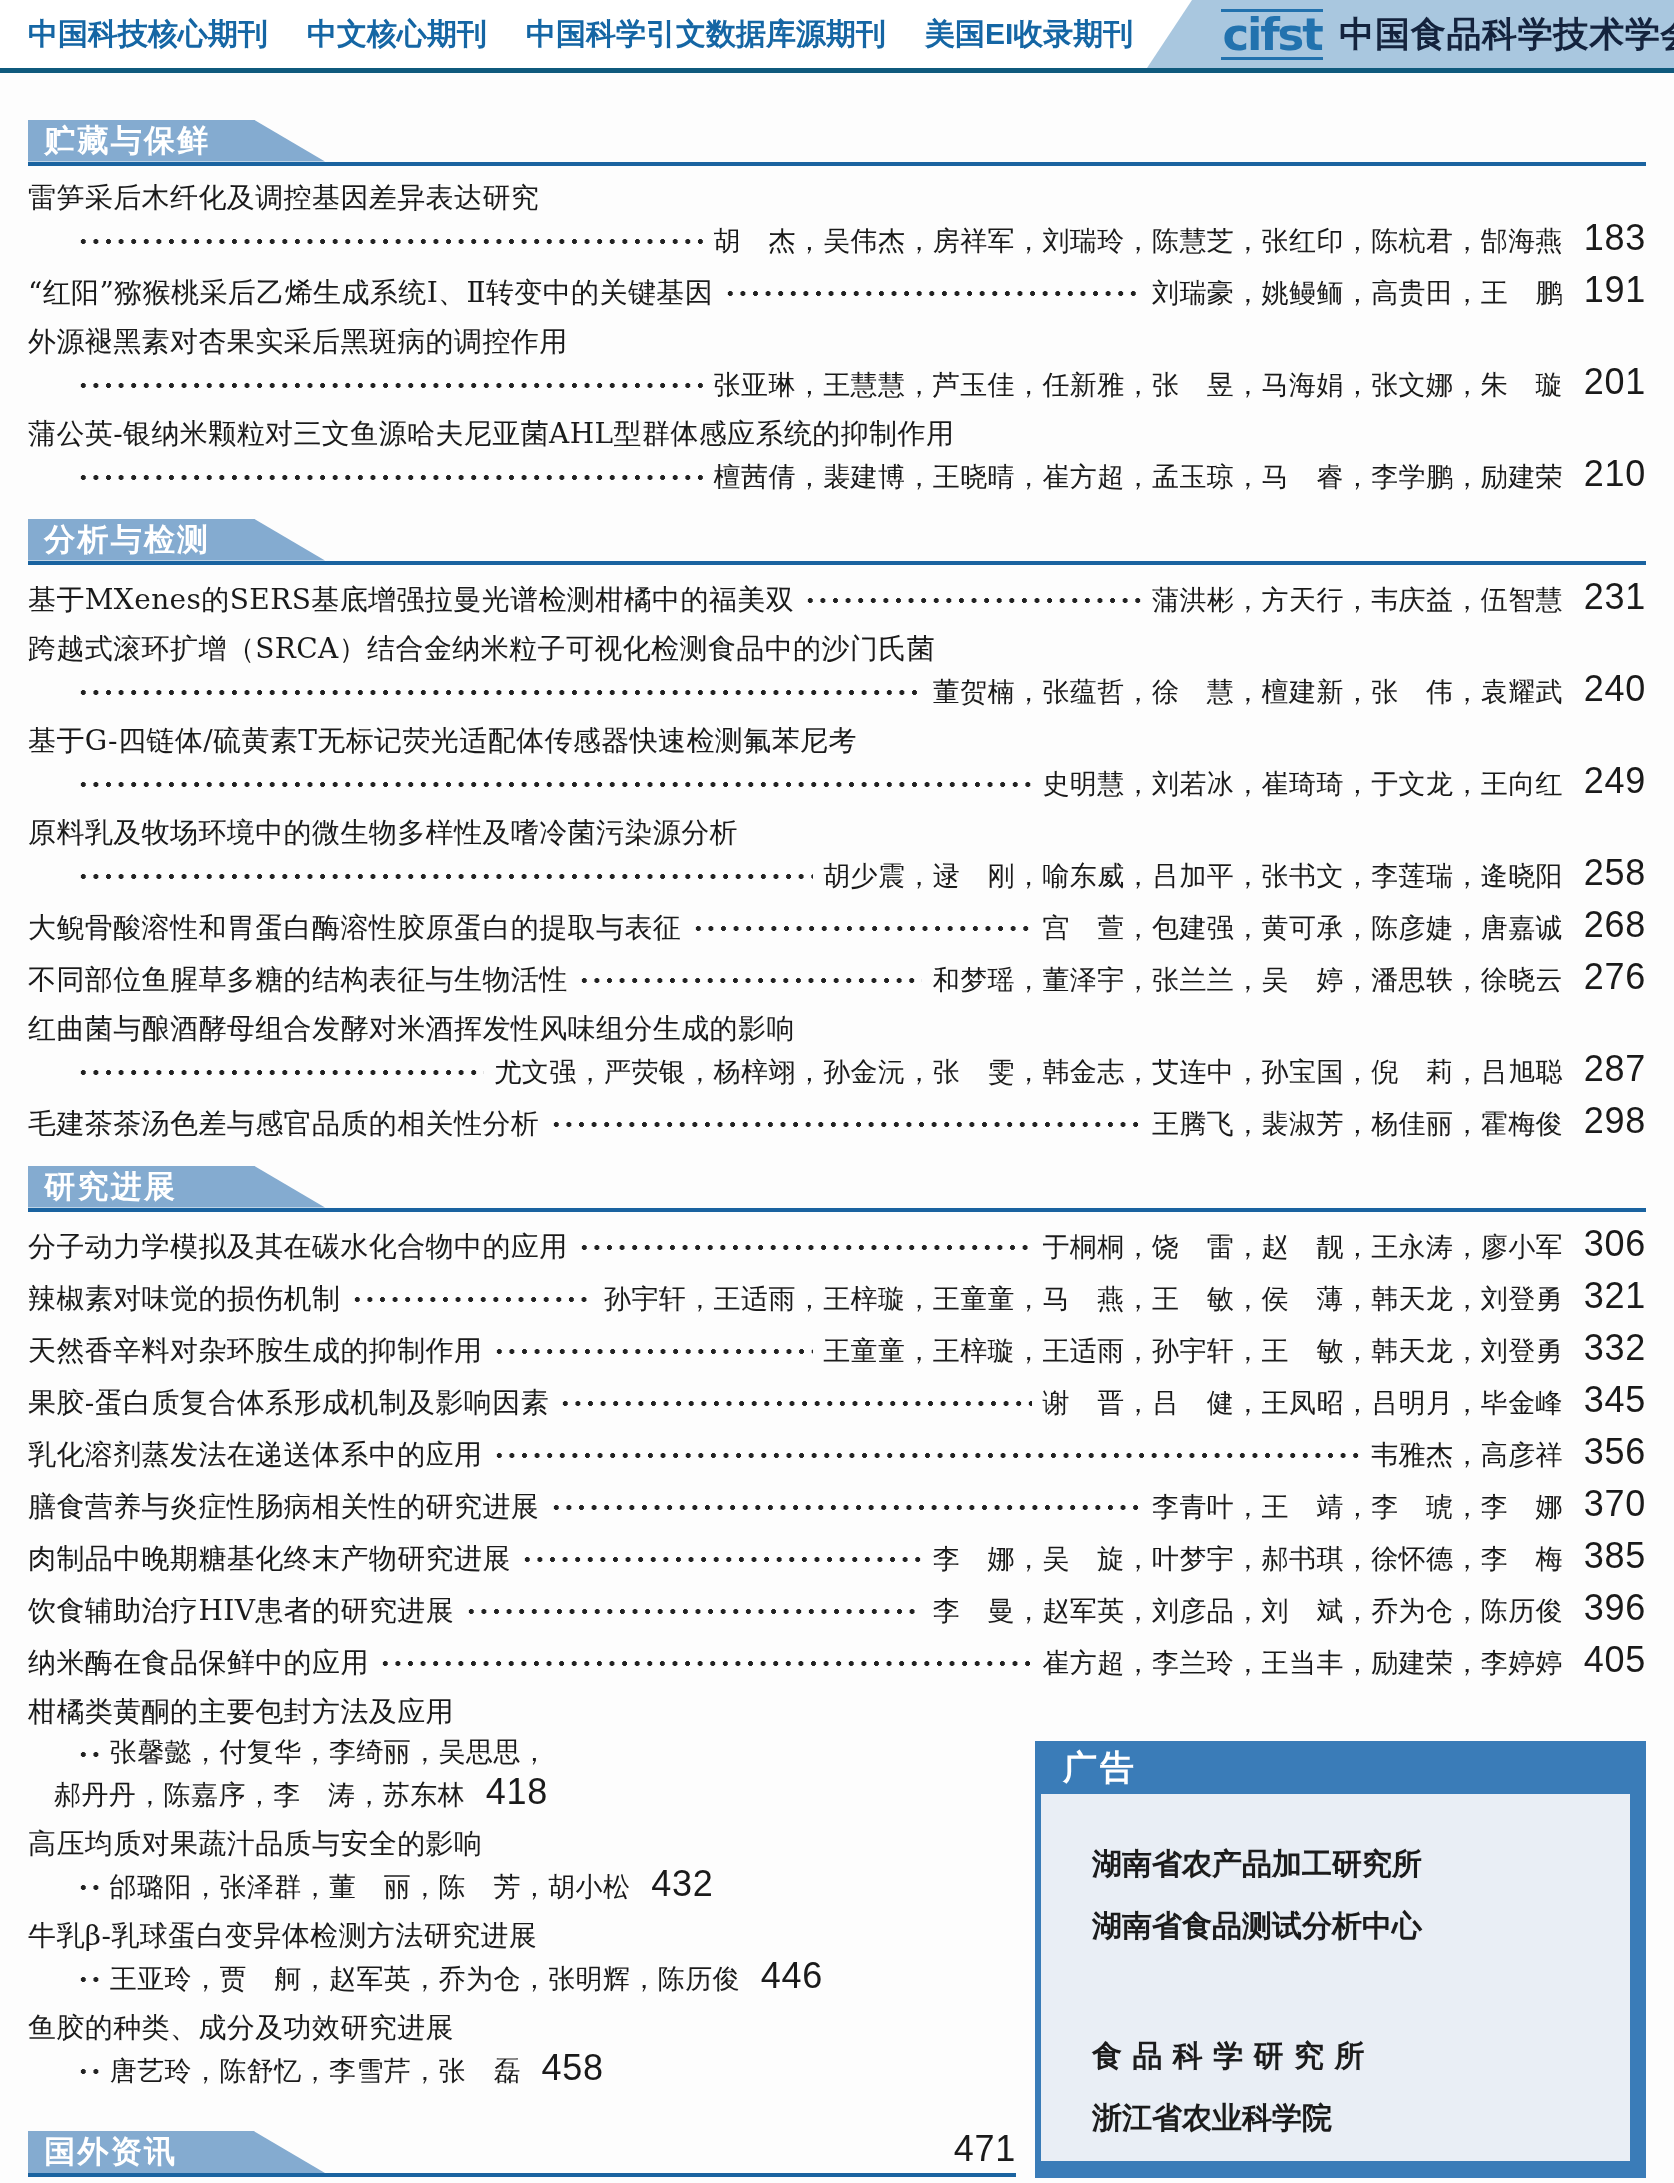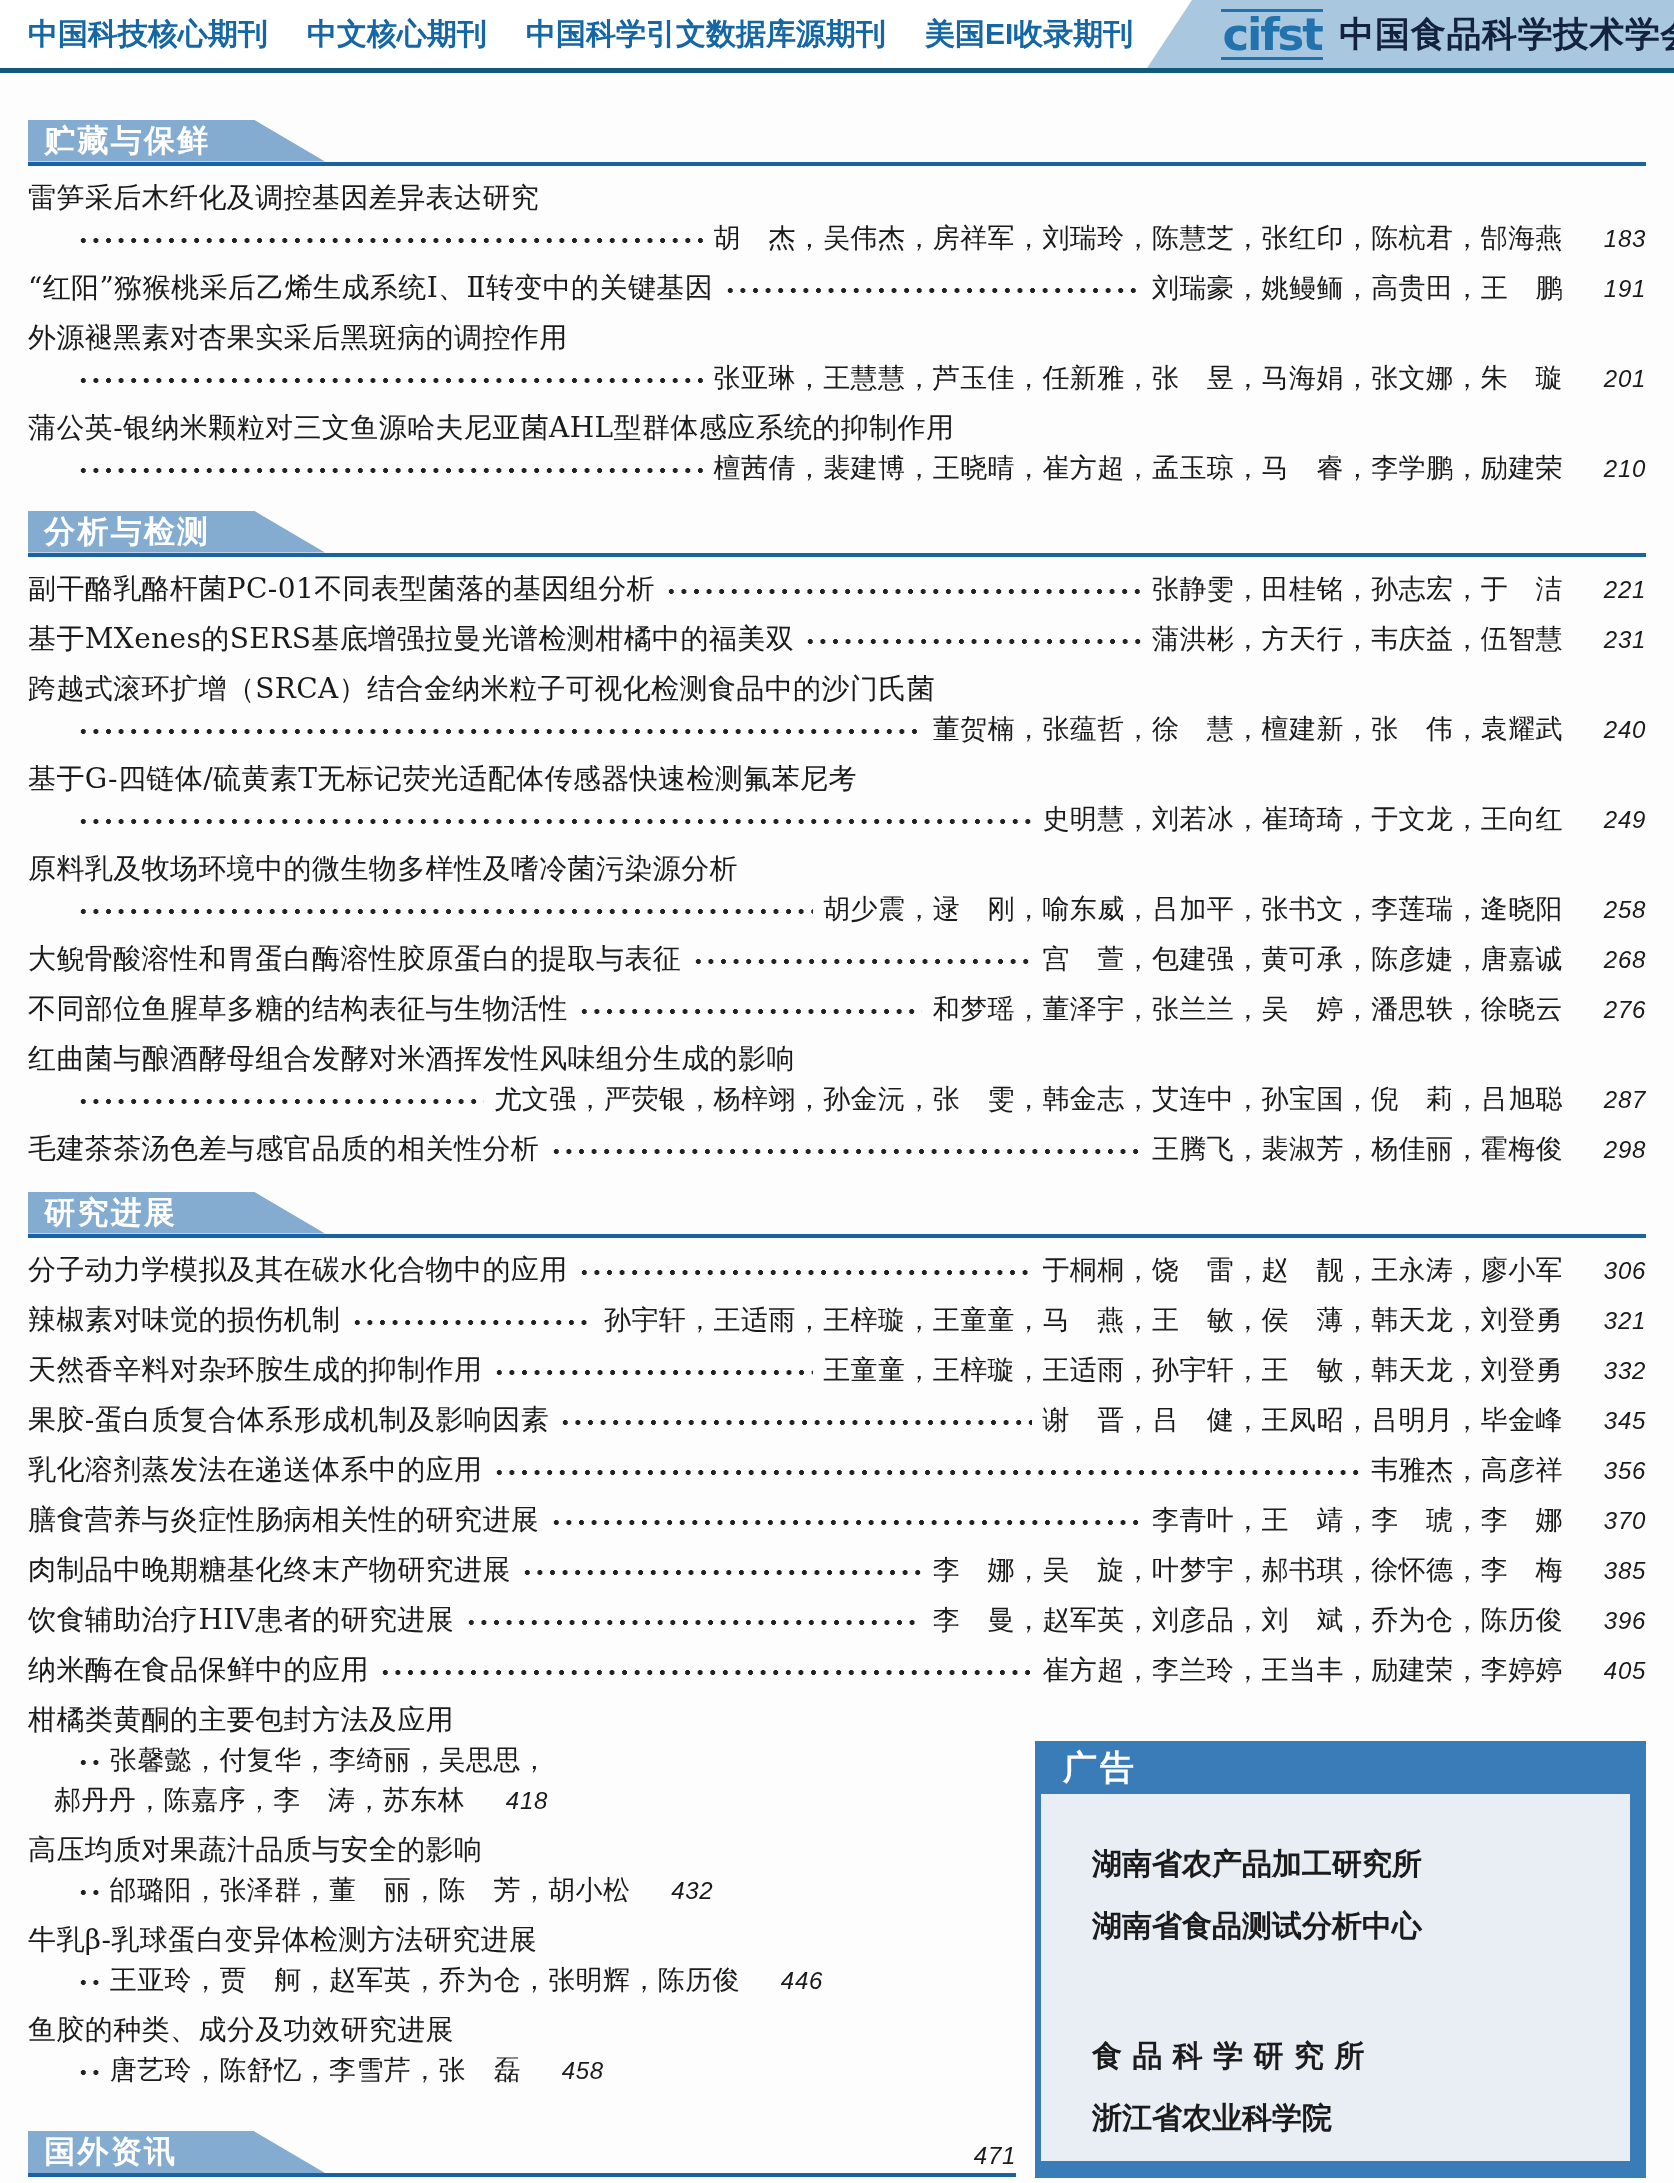--- a/index.html
+++ b/index.html
@@ -44,22 +44,22 @@
     font-family:"DejaVu Sans", sans-serif;
     display:flex; align-items:center; padding-left:16.3px;
   }
   .entries { padding-top:12px; }
   .entry { margin-bottom:9px; }
   .entry.narrow { width:520px; }
   .line { display:flex; align-items:baseline; line-height:40px; font-size:28px; }
   .title { white-space:nowrap; letter-spacing:0.4px; }
   .authors { white-space:nowrap; font-size:27px; letter-spacing:0.4px; }
   .pg {
-    font-family:"Liberation Sans", sans-serif; font-size:24px;
-    min-width:68px; text-align:right; margin-left:15px; letter-spacing:0.7px;font-style:italic;
+    font-family:"Liberation Sans", sans-serif; font-size:36px;
+    min-width:68px; text-align:right; margin-left:15px; letter-spacing:0.7px;
   }
   .dots {
     flex:1 1 auto; min-width:22px; align-self:stretch; margin:0 10.4px;
     background-image:radial-gradient(circle, #222 2.2px, transparent 2.7px);
     background-size:12.6px 15px; background-repeat:repeat-x; background-position:left 60%;
   }
   .ind { flex:none; width:39px; }
   .line.end { justify-content:flex-end; }
 
   
@@ -155,28 +155,20 @@
             <span class="pg">210</span>
           </div>
         </div>
       </div>
       <div class="section-head">
         <div class="banner">
           <span>分析与检测</span>
         </div>
       </div>
       <div class="entries">
-        <div class="entry">
-          <div class="line">
-            <span class="title">副干酪乳酪杆菌PC-01不同表型菌落的基因组分析</span>
-            <span class="dots"></span>
-            <span class="authors">张静雯，田桂铭，孙志宏，于　洁</span>
-            <span class="pg">221</span>
-          </div>
-        </div>
         <div class="entry">
           <div class="line">
             <span class="title">基于MXenes的SERS基底增强拉曼光谱检测柑橘中的福美双</span>
             <span class="dots"></span>
             <span class="authors">蒲洪彬，方天行，韦庆益，伍智慧</span>
             <span class="pg">231</span>
           </div>
         </div>
         <div class="entry">
           <div class="line">

